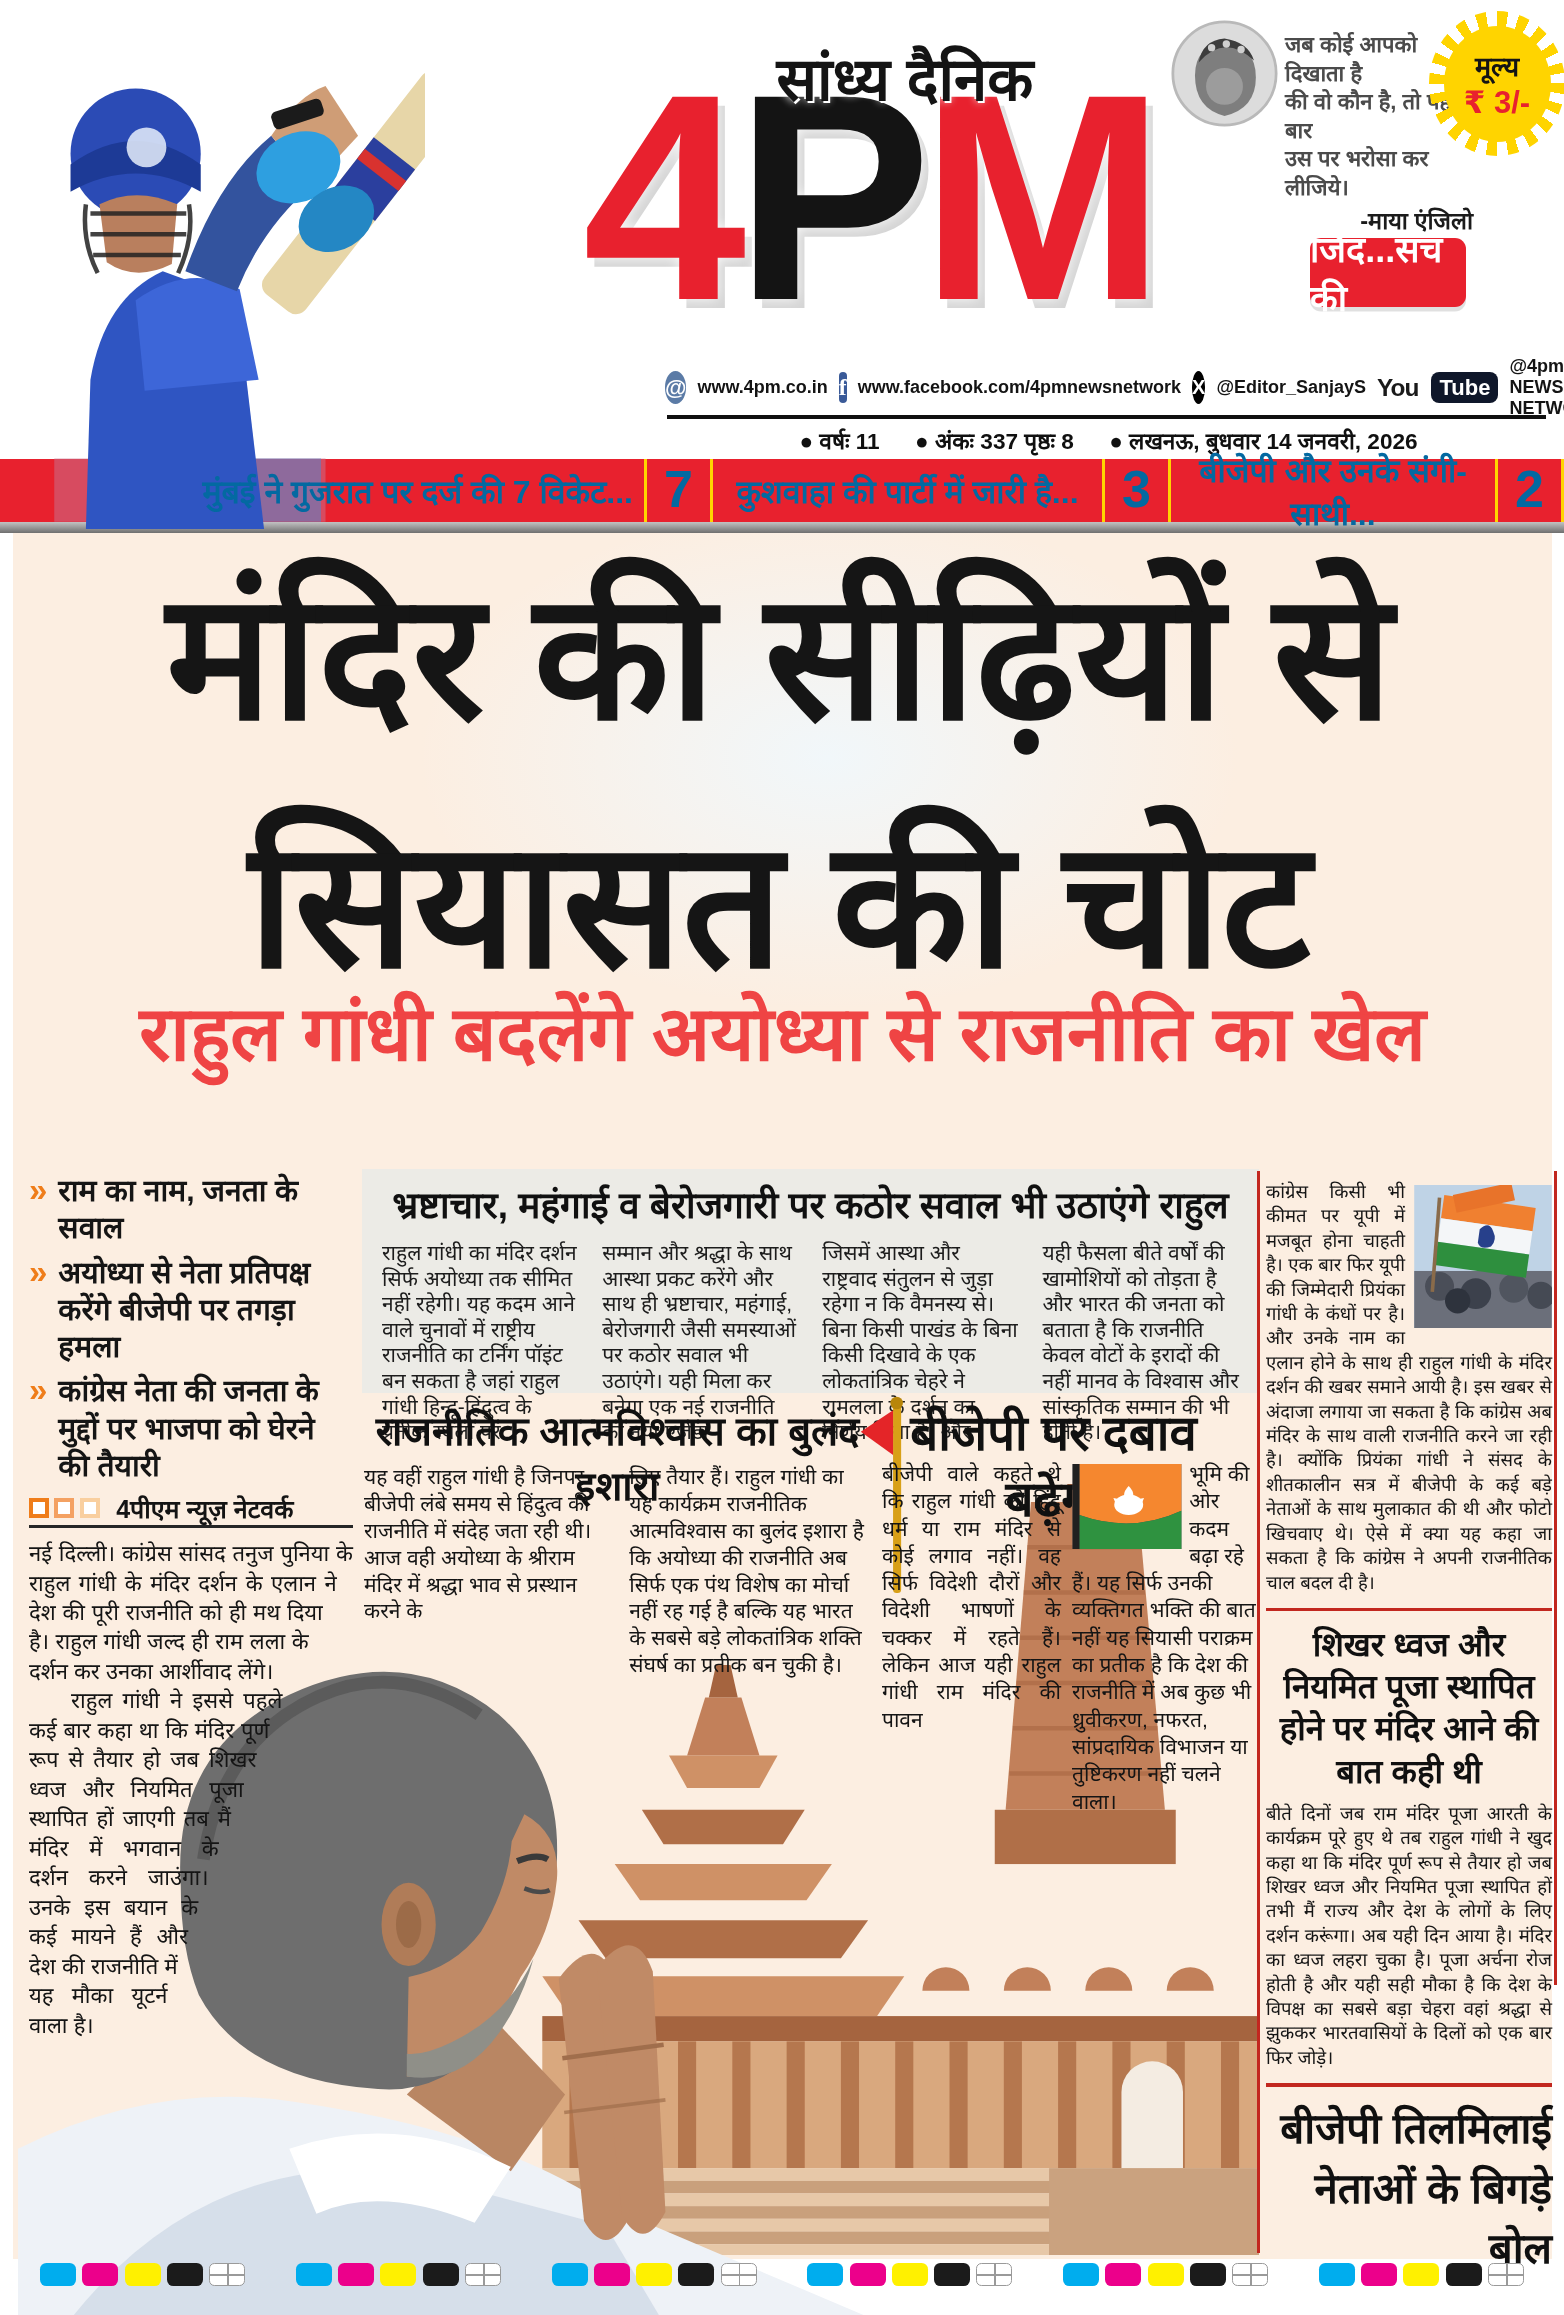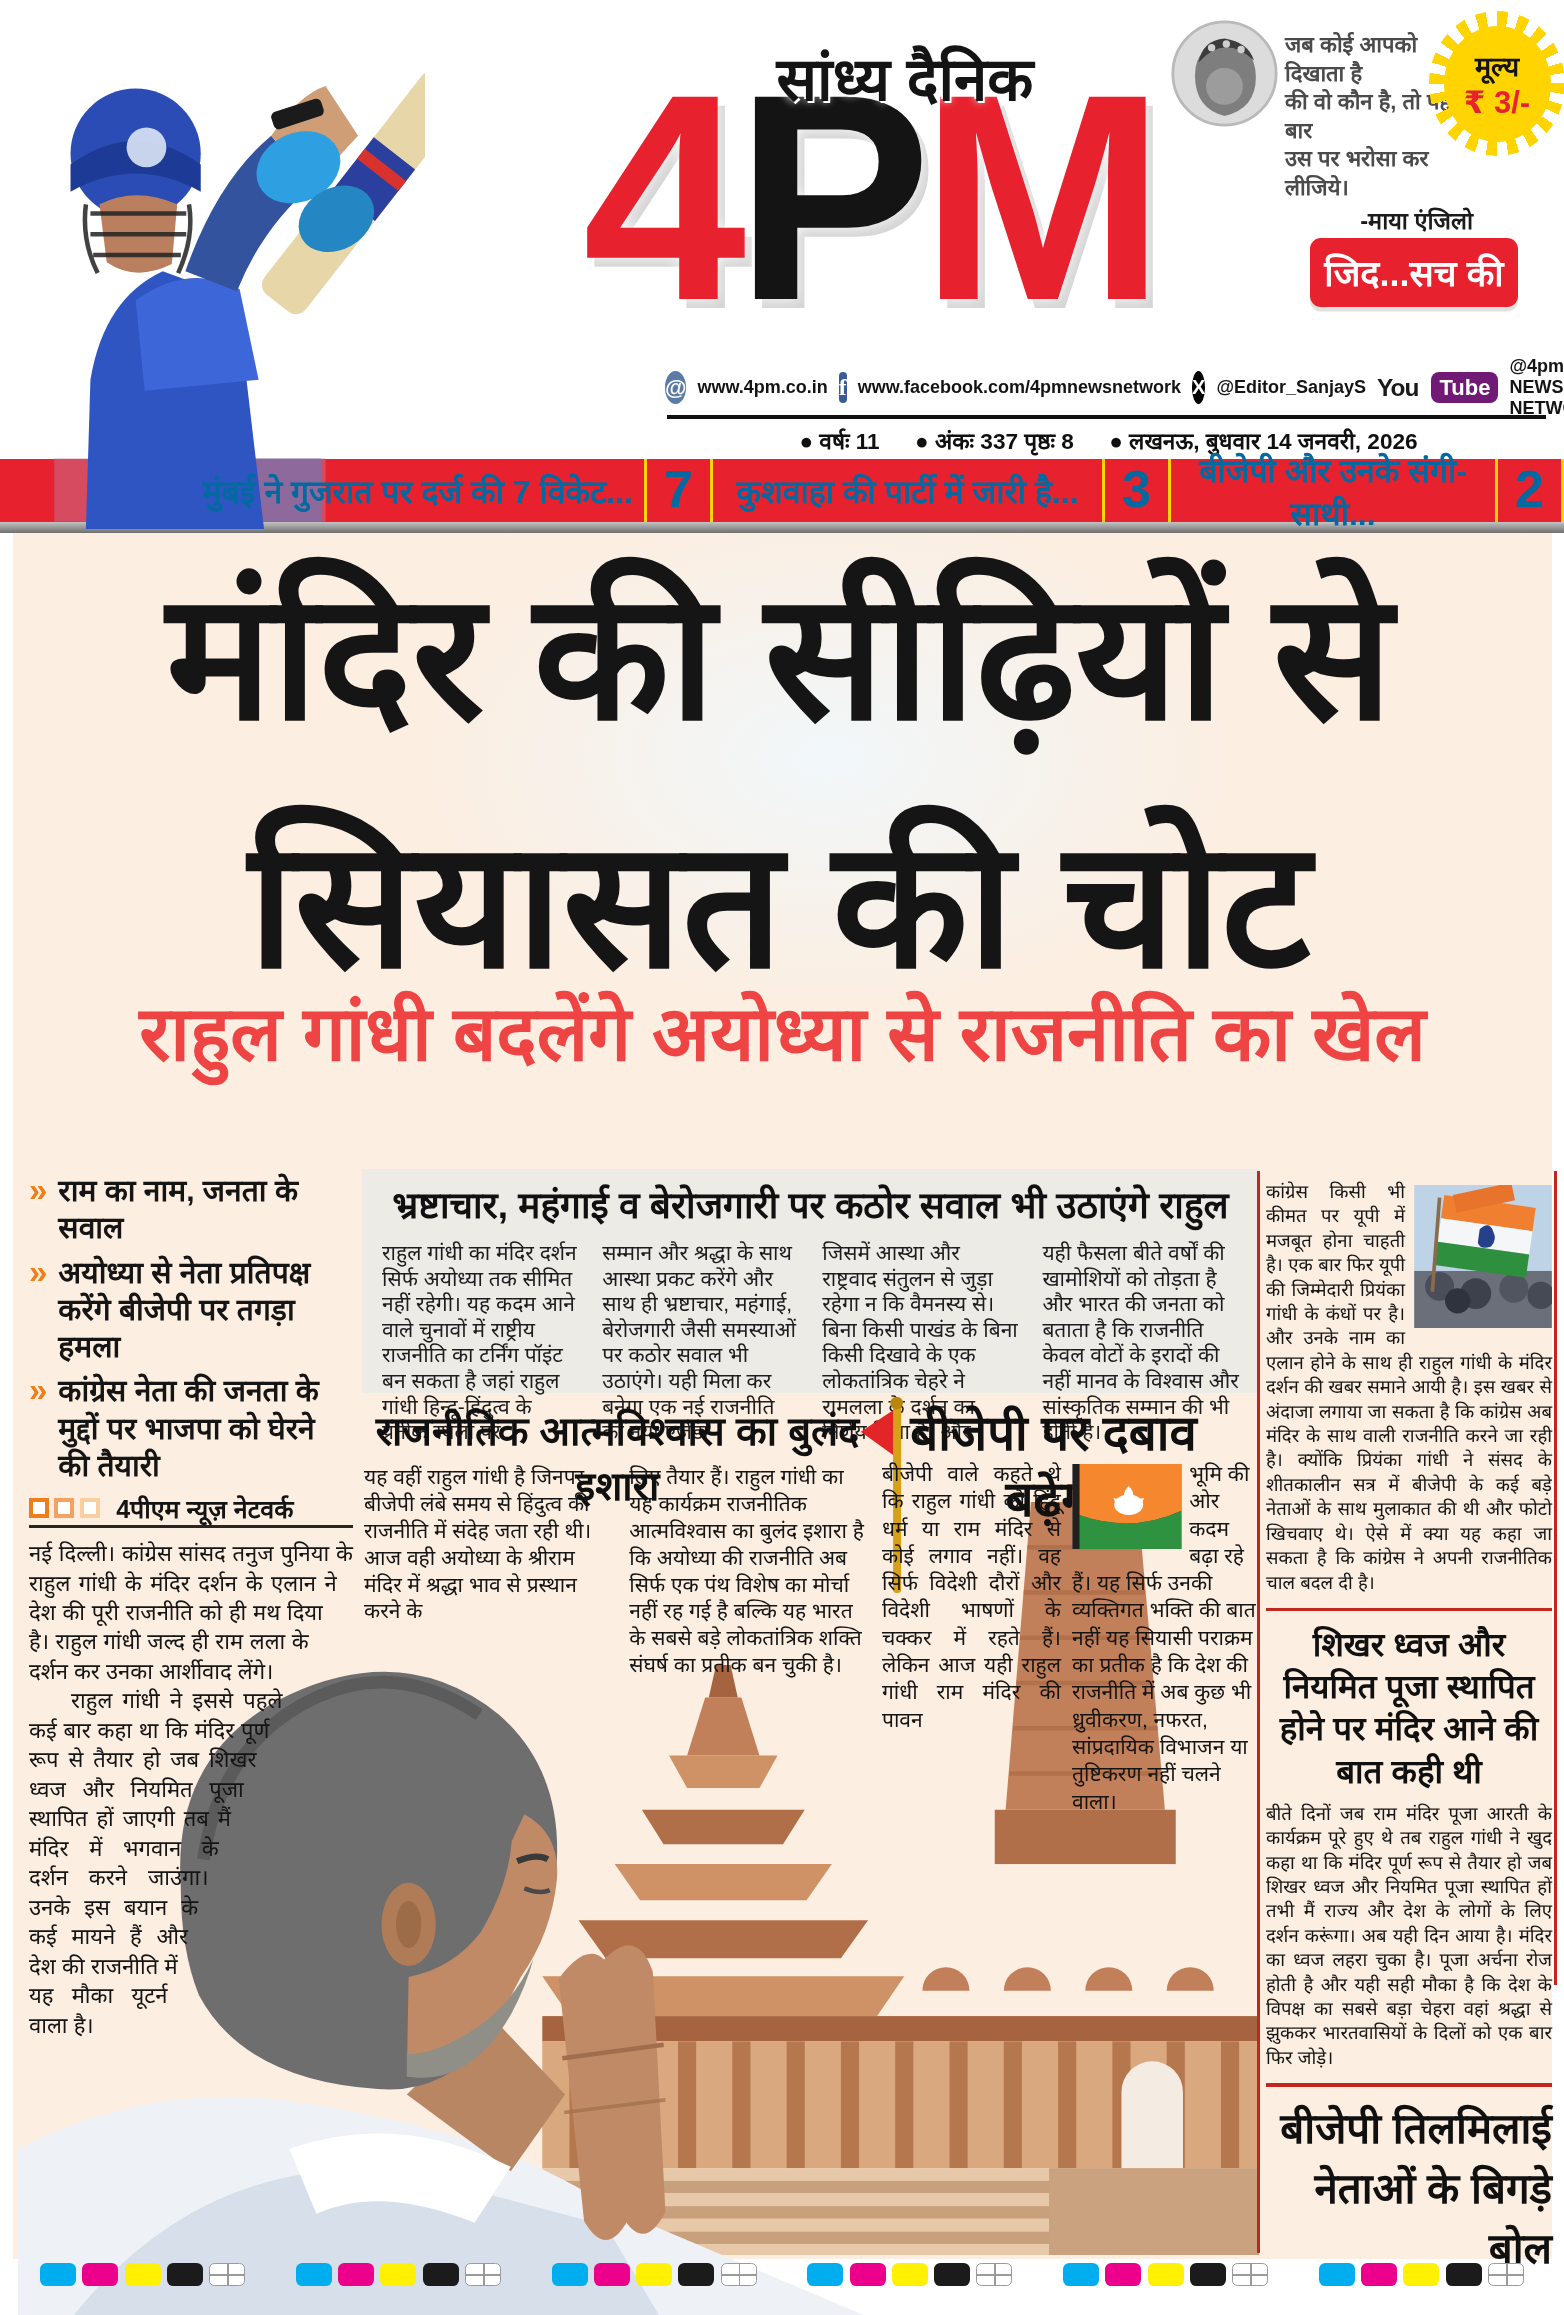--- a/index.html
+++ b/index.html
@@ -10,21 +10,21 @@
 
   
   #cricket { left:0; top:0; width:425px; height:529px; z-index:6; }
   #daily { left:507px; top:36px; width:796px; text-align:center; z-index:4;
            font-size:60px; font-weight:900; color:#141414;
            text-shadow:0 0 9px #fff,1.8px 1.8px 0 #fff,-1.8px -1.8px 0 #fff; }
   #logo { left:425px; top:43px; width:887px; z-index:3; text-align:center;
           font-size:294px; font-weight:900; line-height:1.05; letter-spacing:-11px;
           text-shadow:0 0 12.7px rgba(255,255,255,.95), 7.2px 9px 0 rgba(150,150,150,.4); }
   #logo .l-red { color:#e8212e; } #logo .l-blk { color:#141414; }
-  #tagline { left:1310px; top:238px; width:208px; height:69px; z-index:5;
+  #tagline { left:1310px; top:238px; width:156px; height:69px; z-index:5;
              background:#e8212e; border-radius:11px; color:#fff; font-size:36px; font-weight:800;
              display:flex; align-items:center; justify-content:center;
              box-shadow:0 4.5px 0 rgba(0,0,0,.12); }
   #quote-photo { left:1171px; top:20px; width:107px; height:107px; z-index:4; }
   #quote { left:1285px; top:31px; width:188px; z-index:4; font-size:22px; font-weight:700;
            color:#4b4b4b; line-height:1.3; }
   #quote .qauthor { text-align:right; color:#1b1b1b; font-size:23.5px; font-weight:800; margin-top:3.6px; }
   #price { left:1429px; top:11px; width:136px; height:145px; z-index:4;
            display:flex; flex-direction:column; align-items:center; justify-content:center; }
   .sun { position:absolute; inset:0; border-radius:50%;
@@ -35,21 +35,21 @@
   #infobar { left:665px; top:362px; width:887px; height:51px; z-index:4;
              display:flex; align-items:center; gap:11px; font-size:18px; font-weight:800; color:#141414; }
   .ic-at { width:33px; height:33px; border-radius:50%; background:#5b7ba6; color:#fff;
            display:flex; align-items:center; justify-content:center; font-size:22px; font-weight:900; }
   .ic-fb { width:31px; height:31px; border-radius:6.3px; background:#3a5a98; color:#fff;
            display:flex; align-items:center; justify-content:center; font-size:23.5px; font-weight:900;
            font-family:"Liberation Serif","DejaVu Serif",serif; }
   .ic-x  { width:33px; height:33px; border-radius:50%; background:#000; color:#fff;
            display:flex; align-items:center; justify-content:center; font-size:20px; font-weight:900; }
   .yt-you { font-size:24.4px; font-weight:900; color:#1a1a1a; letter-spacing:-0.9px; }
-  .yt-tube { margin-left:1.8px; background:#701a75; color:#fff; font-size:22px; font-weight:900;
+  .yt-tube { margin-left:1.8px; background:#0f172a; color:#fff; font-size:22px; font-weight:900;
              border-radius:8.1px; padding:2.7px 8.1px; }
   #inforule { left:667px; top:415px; width:879px; height:3.6px; background:#101010; z-index:4; }
   #edition { left:665px; top:425px; width:887px; z-index:4; text-align:center;
              font-size:22.6px; font-weight:800; color:#101010; }
   #edition span { margin:0 14.5px; }
 
   
   .strip-bg { left:0; top:459px; width:1564px; height:63px; background:#e8212e; z-index:2; }
   .strip-content { left:0; top:459px; width:1564px; height:63px; z-index:7;
                    display:flex; align-items:center; color:#0369a1; }

